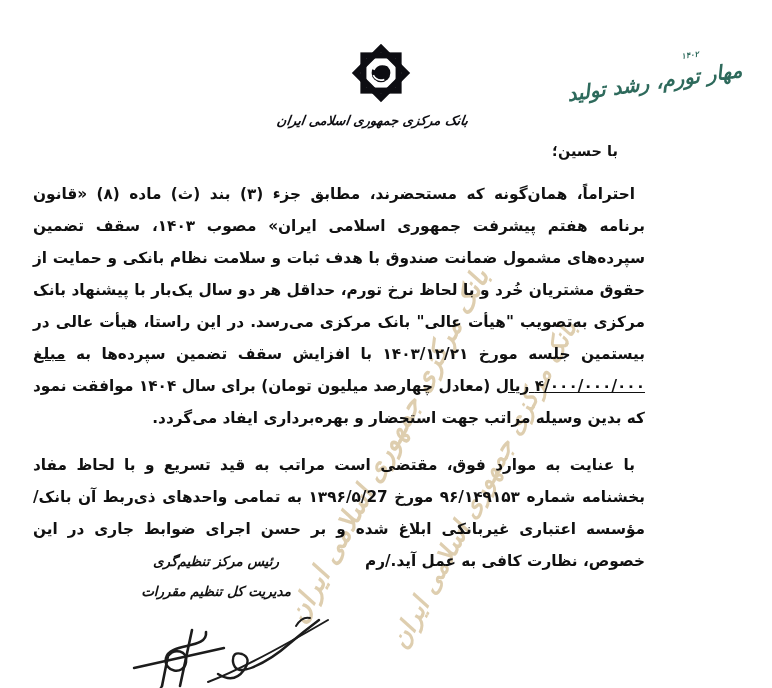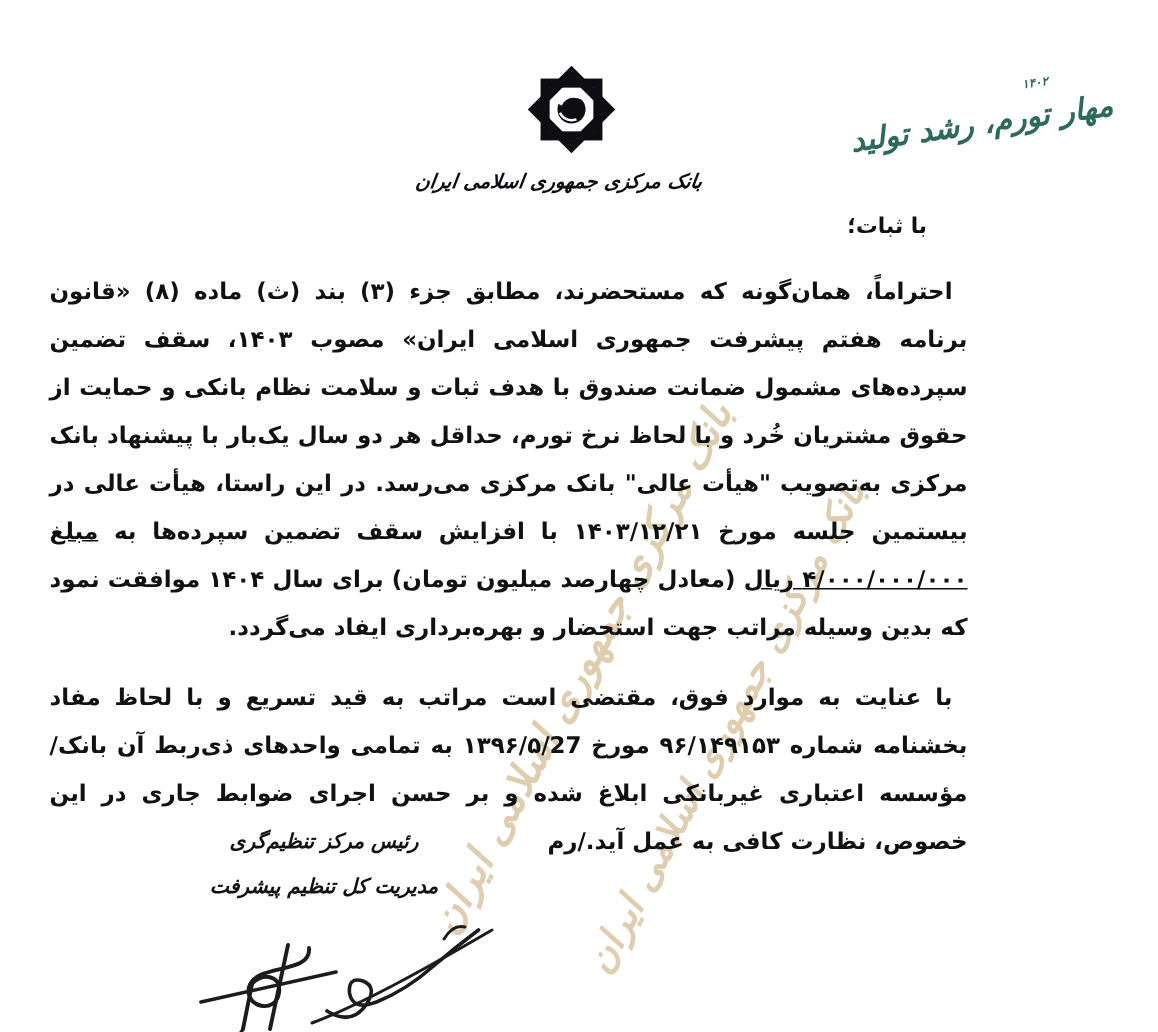--- a/index.html
+++ b/index.html
@@ -93,30 +93,30 @@
       <path d="M66 72 q-14 4 -20 -8" stroke="#ffffff" stroke-width="3" fill="none"></path>
     </svg>
     <span class="logo-caption">بانک مرکزی جمهوری اسلامی ایران</span>
   </div>
 
   <div class="slogan-block">
     <span class="slogan-year" style="color: rgb(46, 106, 92);">۱۴۰۲</span>
     <span class="slogan-text" style="color: rgb(46, 106, 92);">مهار تورم، رشد تولید</span>
   </div>
 
-  <div class="greeting">با ثبات؛</div>
+  <div class="greeting">با حسین؛</div>
 
   <div class="body-text">
     <p><span>احتراماً، همان‌گونه که مستحضرند، مطابق جزء (۳) بند (ث) ماده (۸) «قانون برنامه هفتم پیشرفت جمهوری اسلامی ایران» مصوب ۱۴۰۳، سقف تضمین سپرده‌های مشمول ضمانت صندوق با هدف ثبات و سلامت نظام بانکی و حمایت از حقوق مشتریان خُرد و با لحاظ نرخ تورم، حداقل هر دو سال یک‌بار با پیشنهاد بانک مرکزی به‌تصویب "هیأت عالی" بانک مرکزی می‌رسد. در این راستا، هیأت عالی در بیستمین جلسه مورخ ۱۴۰۳/۱۲/۲۱ با افزایش سقف تضمین سپرده‌ها به </span><span class="amount">مبلغ ۴/۰۰۰/۰۰۰/۰۰۰ ریال</span><span> (معادل چهارصد میلیون تومان) برای سال ۱۴۰۴ موافقت نمود که بدین وسیله مراتب جهت استحضار و بهره‌برداری ایفاد می‌گردد.</span></p>
     <p>با عنایت به موارد فوق، مقتضی است مراتب به قید تسریع و با لحاظ مفاد بخشنامه شماره ۹۶/۱۴۹۱۵۳ مورخ ۱۳۹۶/۵/27 به تمامی واحدهای ذی‌ربط آن بانک/مؤسسه اعتباری غیربانکی ابلاغ شده و بر حسن اجرای ضوابط جاری در این خصوص، نظارت کافی به عمل آید./رم</p>
   </div>
 
   <div class="sig-block">
     <div class="sig-title">رئیس مرکز تنظیم‌گری</div>
-    <div class="sig-title">مدیریت کل تنظیم پیشرفت</div>
+    <div class="sig-title">مدیریت کل تنظیم مقررات</div>
     <div class="sig-names">
     </div>
   </div>
 
   <svg class="sig-svg" style="left:200px;top:608px;" width="135" height="80" viewBox="0 0 135 80" aria-hidden="true">
     <path d="M18 66 q16 10 26 -4 q8 -12 -2 -16 q-10 -3 -9 8 q2 12 18 6 q20 -8 38 -24 q14 -12 30 -24" stroke-width="2.4"></path>
     <path d="M8 74 C40 62 80 40 128 12" stroke-width="2"></path>
     <path d="M96 18 q6 -10 14 -8" stroke-width="2"></path>
   </svg>
   <svg class="sig-svg" style="left:128px;top:628px;" width="110" height="60" viewBox="0 0 110 60" aria-hidden="true">

